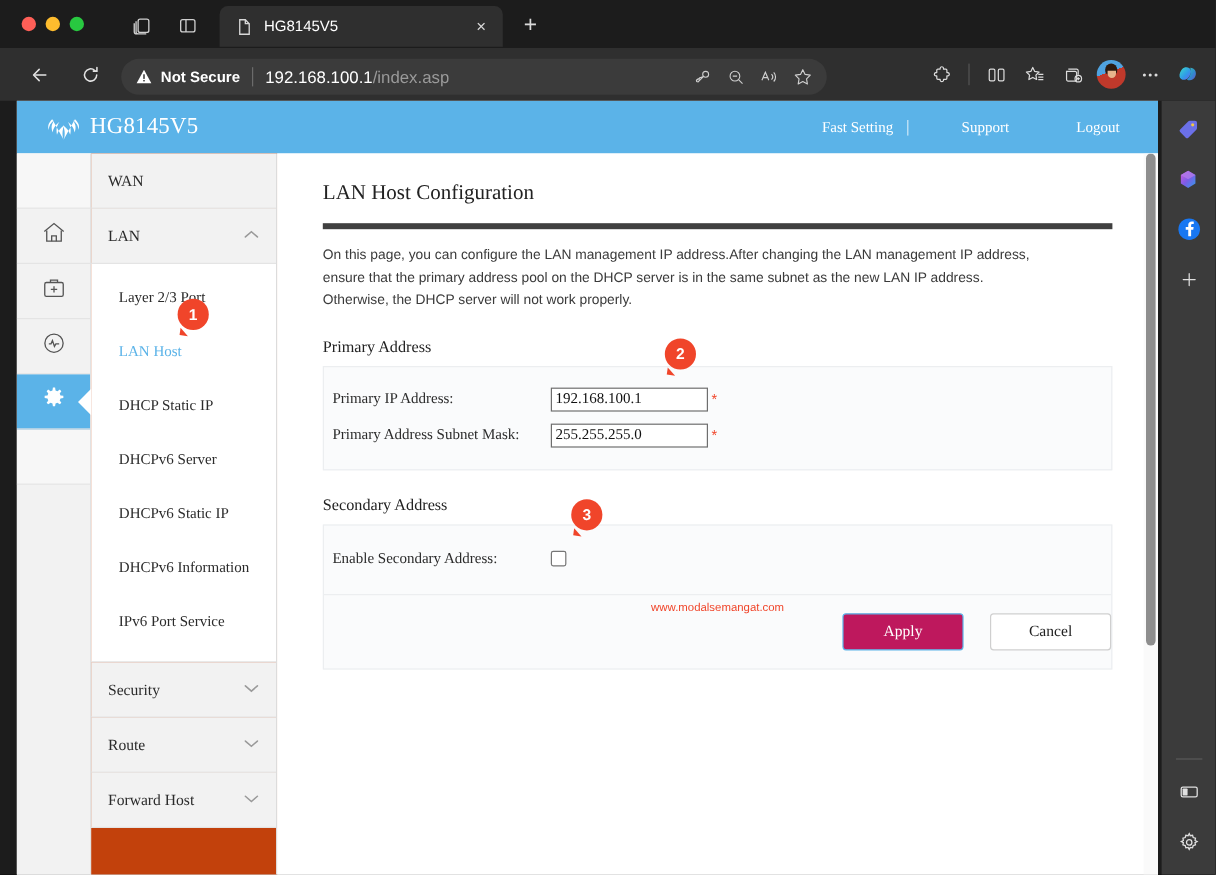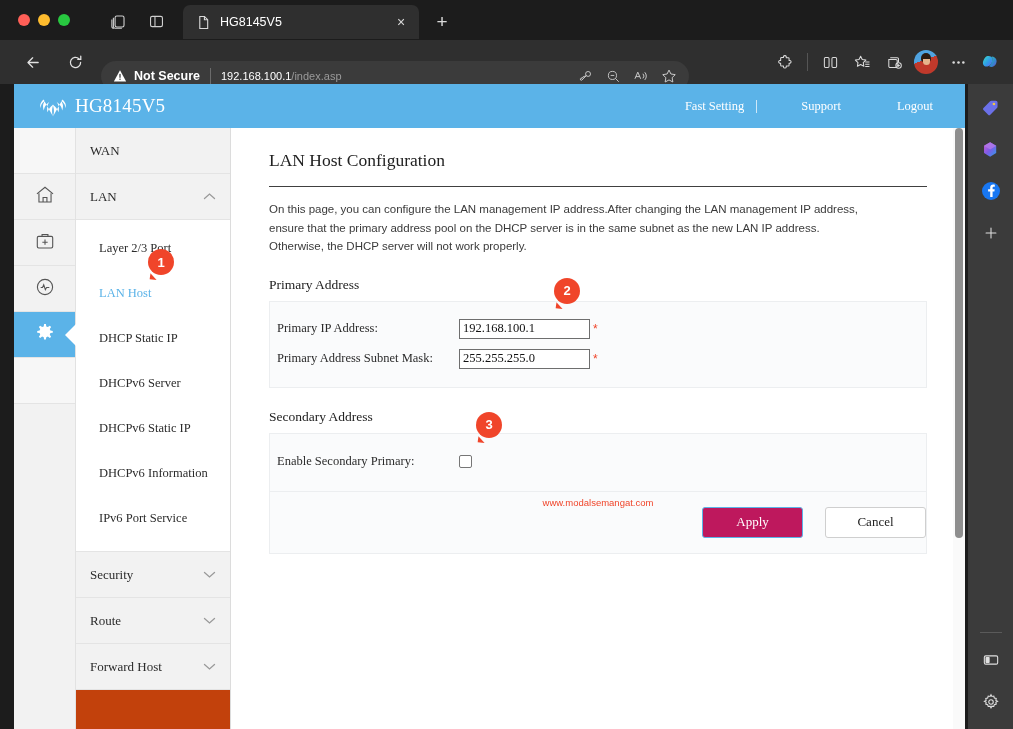--- a/index.html
+++ b/index.html
@@ -50,28 +50,28 @@
   .chrome-navbar {
     position: absolute; left: 0; top: 40px; width: 1013px; height: 44px;
     background: #2f2f2f; display: flex; align-items: center;
   }
   .nav-btn {
     width: 30px; height: 30px; border-radius: 50%;
     display: flex; align-items: center; justify-content: center;
     color: #e3e3e3; flex: 0 0 auto;
   }
   .omnibox {
-    position: absolute; left: 101px; top: 61px; width: 588px; height: 30px;
+    position: absolute; left: 101px; top: 49px; width: 588px; height: 30px;
     background: #3b3b3b; border-radius: 15px;
     display: flex; align-items: center; padding: 0 4px 0 12px;
   }
   .warn-tri { width: 14px; height: 14px; flex: 0 0 14px; }
   .not-secure { color: #ffffff; font-size: 12.5px; font-weight: bold; margin-left: 7px; white-space: nowrap;}
   .omni-sep { width: 1px; height: 16px; background: #6b6b6b; margin: 0 10px; }
-  .url { font-size: 11px; white-space: nowrap; overflow: hidden; }
+  .url { font-size: 14px; white-space: nowrap; overflow: hidden; }
   .url .host { color: #ffffff; }
   .url .path { color: #9a9a9a; }
   .omni-actions { margin-left: auto; display: flex; align-items: center; gap: 2px; padding-right: 3px;}
   .omni-actions .oi {
     width: 26px; height: 26px; border-radius: 50%; color: #cfcfcf;
     display: flex; align-items: center; justify-content: center;
   }
   .nav-right {
     position: absolute; right: 8px; top: 47px; height: 30px;
     display: flex; align-items: center; gap: 2px;
@@ -182,21 +182,21 @@
     transform: rotate(8deg);
   }
 
   
   .content {
     flex: 1; background: #ffffff; padding: 22px 38px 0 38px; position: relative;
     overflow: hidden;
   }
   .page-title {
     font-family: "Liberation Serif", serif; font-size: 17.5px; color: #222;
-    padding-bottom: 15px; border-bottom: 1px solid #404040; margin-bottom: 13px;
+    padding-bottom: 15px; border-bottom: 5px solid #404040; margin-bottom: 13px;
   }
   .page-desc {
     font-size: 11.5px; color: #3a3a3a; line-height: 1.62; width: 600px;
     font-family: "Liberation Sans", sans-serif;
   }
   .sec-title {
     font-family: "Liberation Serif", serif; font-size: 13.5px; color: #222;
     margin-top: 21px; margin-bottom: 8px;
   }
   .panel { background: #fafbfc; border: 1px solid #eceef0; position: relative; }
@@ -587,21 +587,21 @@
             </div>
           </div>
         </div>
 
         <div class="sec-title">Secondary Address</div>
 
         <div class="panel">
           <span class="badge" style="left:206px; top:-22px;">3</span>
           <div class="panel-rows" style="padding:13px 0 14px 0;">
             <div class="frow">
-              <span class="flabel">Enable Secondary Primary:</span>
+              <span class="flabel">Enable Secondary Address:</span>
               <span class="cbox"></span>
             </div>
           </div>
           <div class="panel-actions">
             <span class="watermark">www.modalsemangat.com</span>
             <div class="btn btn-apply">Apply</div>
             <div class="btn btn-cancel">Cancel</div>
           </div>
         </div>
 

